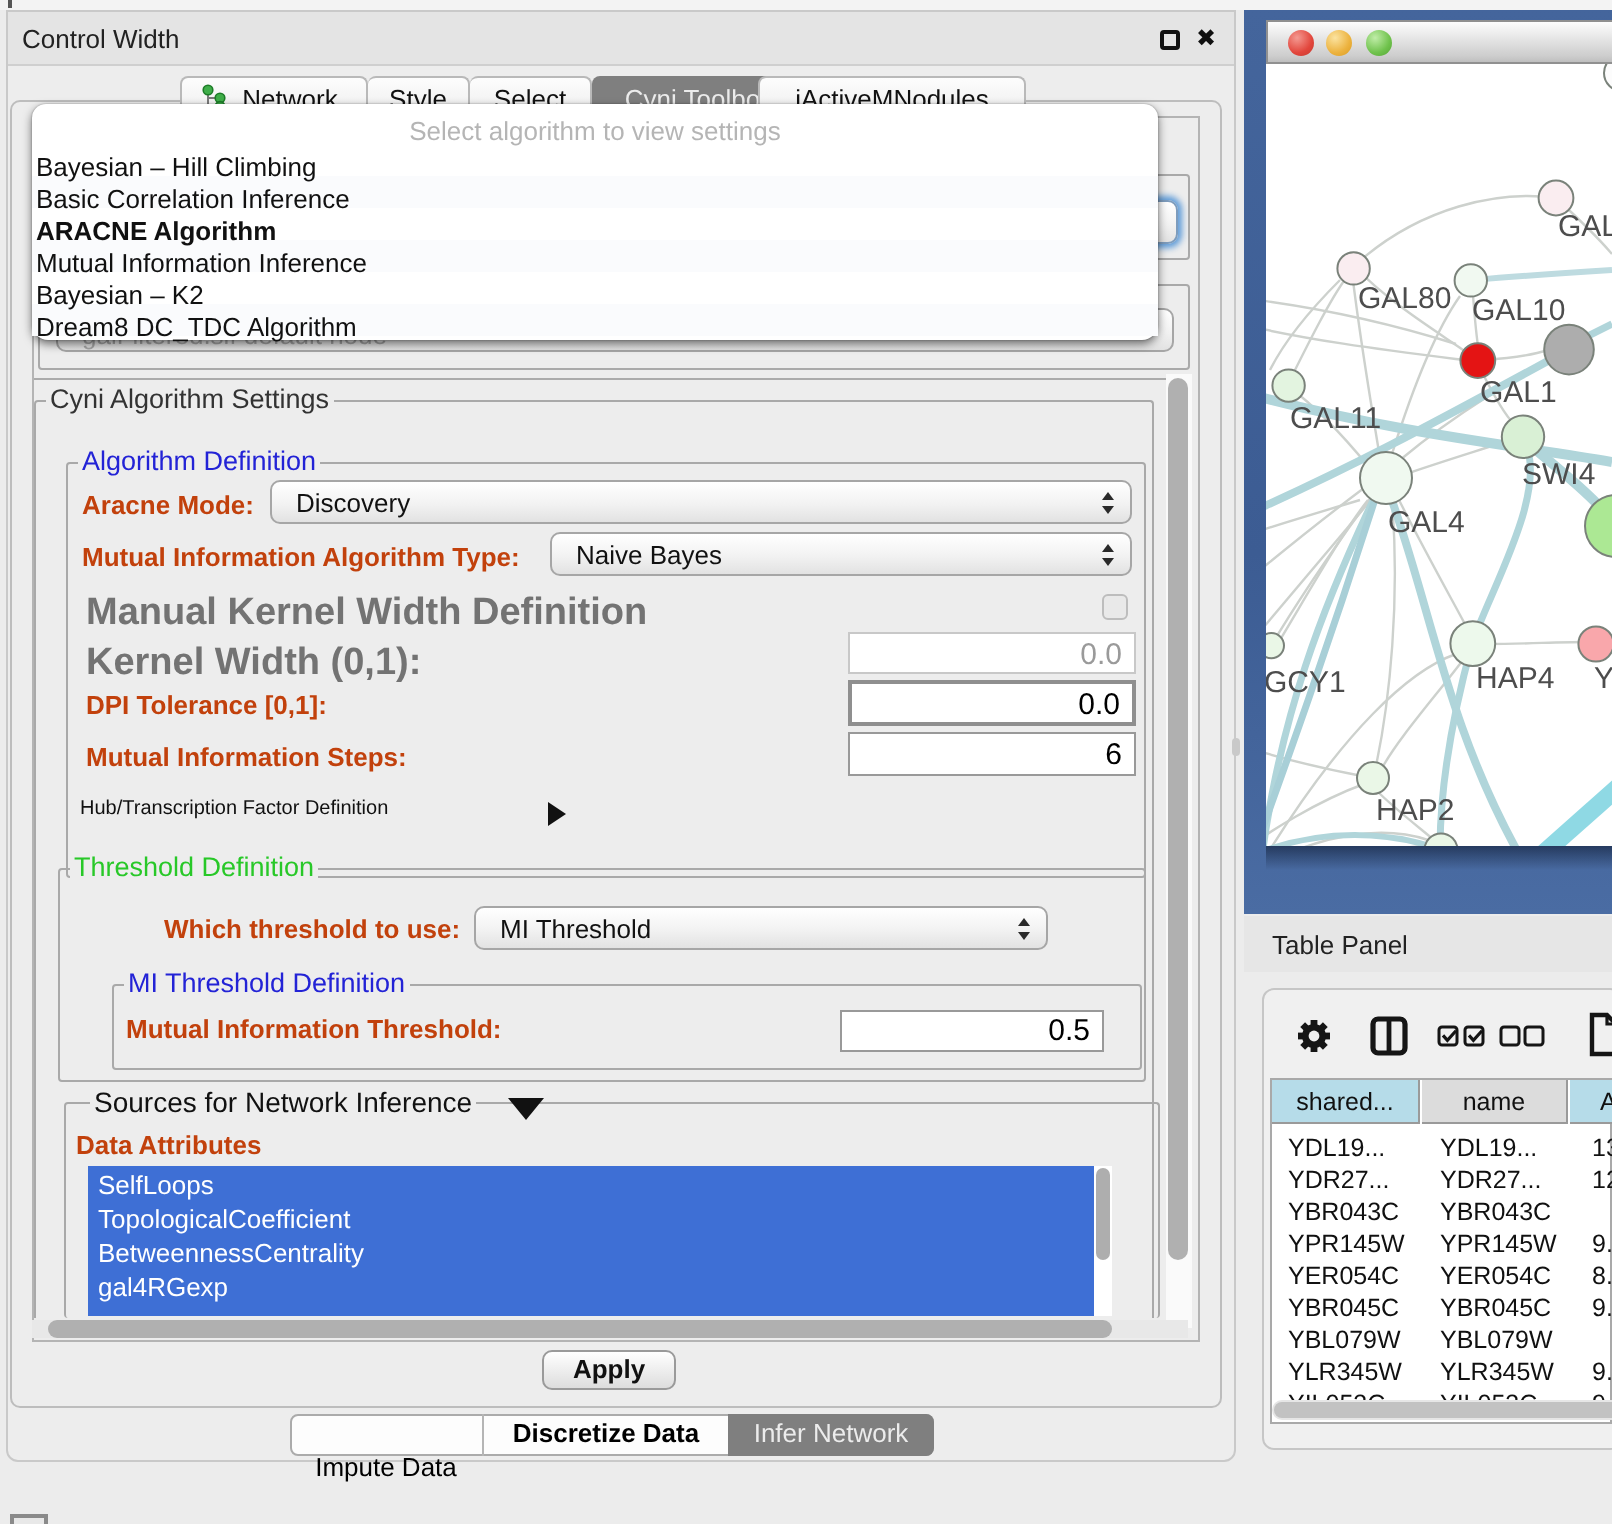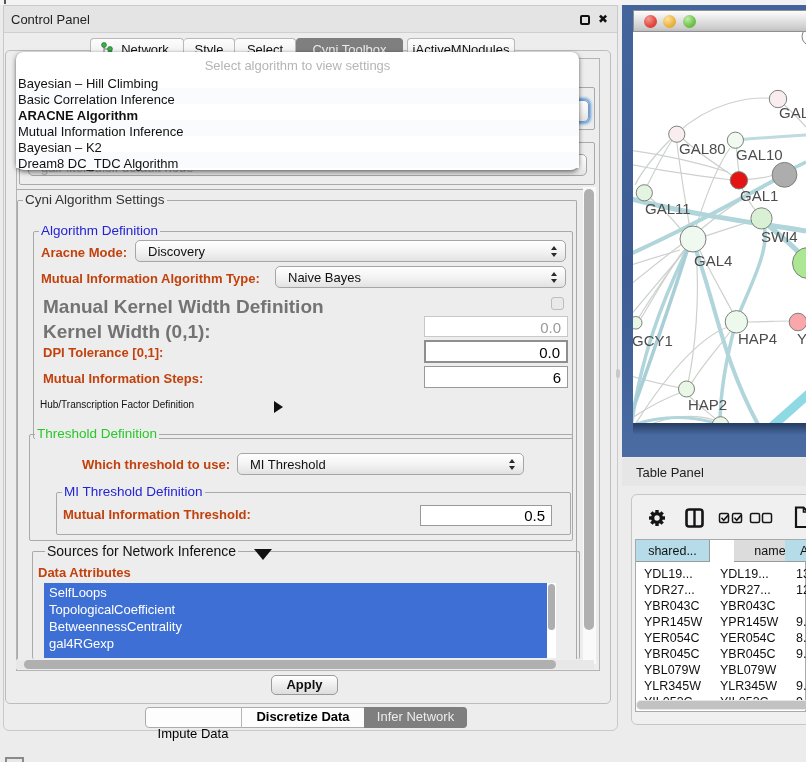--- a/index.html
+++ b/index.html
@@ -53,36 +53,36 @@
 .trow { position:absolute; font-size:12.5px; color:#111; height:16px; line-height:16px; }
 </style>
 </head>
 <body>
 
 <div class="abs" style="left:0; top:0; width:806px; height:5px; background:#f3f3f3;"></div>
 <div class="abs" style="left:4px; top:0; width:2px; height:4px; background:#555;"></div>
 
 <div class="abs" id="cpwin">
   <div class="abs" id="cptitle">
-      <span class="t">Control Panel</span>
+      <span class="t">Control Width</span>
     <span class="floatico"></span>
       <span class="closeico">✖</span>
   </div>
   <div class="abs" id="tabpanel"></div>
 
   <div class="tab" style="left:86px; width:94px;"><svg style="position:absolute;left:10px;top:3px;" width="13" height="14" viewBox="0 0 13 14">
         <path d="M3 4 L3 11 M3 7 L8 7 M3 11 L8 11" stroke="#7a7a7a" stroke-width="1" fill="none"></path>
         <circle cx="3" cy="3" r="2.4" fill="#3fae49" stroke="#1d7c28" stroke-width="0.8"></circle>
         <circle cx="9" cy="7" r="2.4" fill="#3fae49" stroke="#1d7c28" stroke-width="0.8"></circle>
         <circle cx="9" cy="11.2" r="2.4" fill="#3fae49" stroke="#1d7c28" stroke-width="0.8"></circle>
       </svg><span style="margin-left:16px;">Network</span></div>
   <div class="tab" style="left:180px; width:51px; border-left:none;">Style</div>
   <div class="tab" style="left:231px; width:61px; border-left:none;">Select</div>
   <div class="tab" style="left:292px; width:107px; background:#7f7f7f; color:#ececec; border-color:#7f7f7f;">Cyni Toolbox</div>
-  <div class="tab" style="left:403px; width:108px;">jActiveMNodules</div>
+  <div class="tab" style="left:375px; width:134px;">jActiveMNodules</div>
 
   <div class="abs" id="scrollpane"></div>
 </div>
 <div id="cpbody" class="abs" style="left:0; top:0; width:806px; height:762px;">
 
   <div class="groupbox" style="left:19px; top:87px; width:576px; height:43px;"></div>
   <div class="groupbox" style="left:19px; top:142px; width:576px; height:43px;"></div>
   <div class="abs" style="left:17px; top:189px; width:578px; height:1px; background:#ababab;"></div>
   <div class="combo" style="left:24px; top:100px; width:565px; box-shadow:0 0 3px 2px #5e9bd8; border-color:#7d9cbd;"></div>
   <div class="combo" style="left:28px; top:154px; width:559px;">
@@ -293,21 +293,21 @@
   </g>
   <g stroke="#151515" stroke-width="1.6" fill="none">
     <path d="M90.5 23.7 l2.2 2.5 4.3 -4.8"></path>
     <path d="M103.5 23.7 l2.2 2.5 4.3 -4.8"></path>
   </g>
   <path d="M165 13.5 l7.5 0 4.5 4.5 0 15 -12 0 z" fill="none" stroke="#151515" stroke-width="2.2"></path>
   <path d="M172.5 13.5 l0 4.5 4.5 0" fill="none" stroke="#151515" stroke-width="1.6"></path>
 </svg>
 <div class="abs" id="tblbox">
   <div class="hcell" style="left:0; width:74px; background:#b6dce9; border-right:1px solid #9a9a9a; border-bottom:1px solid #9a9a9a;">shared...</div>
-  <div class="hcell" style="left:75px; width:73px; background:#dcdcdc; border-right:1px solid #9a9a9a; border-bottom:1px solid #9a9a9a;margin-left:23px;">name</div>
+  <div class="hcell" style="left:75px; width:73px; background:#dcdcdc; border-right:1px solid #9a9a9a; border-bottom:1px solid #9a9a9a;">name</div>
   <div class="hcell" style="left:149px; width:22px; background:#b6dce9; border-bottom:1px solid #9a9a9a; text-align:left; padding-left:15px; overflow:hidden;">A</div>
   <div class="trow" style="left:8px;  top:26px;">YDL19...</div>
     <div class="trow" style="left:84px; top:26px;">YDL19...</div>
     <div class="trow" style="left:160px; top:26px;">13</div>
   <div class="trow" style="left:8px;  top:42px;">YDR27...</div>
     <div class="trow" style="left:84px; top:42px;">YDR27...</div>
     <div class="trow" style="left:160px; top:42px;">12</div>
   <div class="trow" style="left:8px;  top:58px;">YBR043C</div>
     <div class="trow" style="left:84px; top:58px;">YBR043C</div>
   <div class="trow" style="left:8px;  top:74px;">YPR145W</div>

